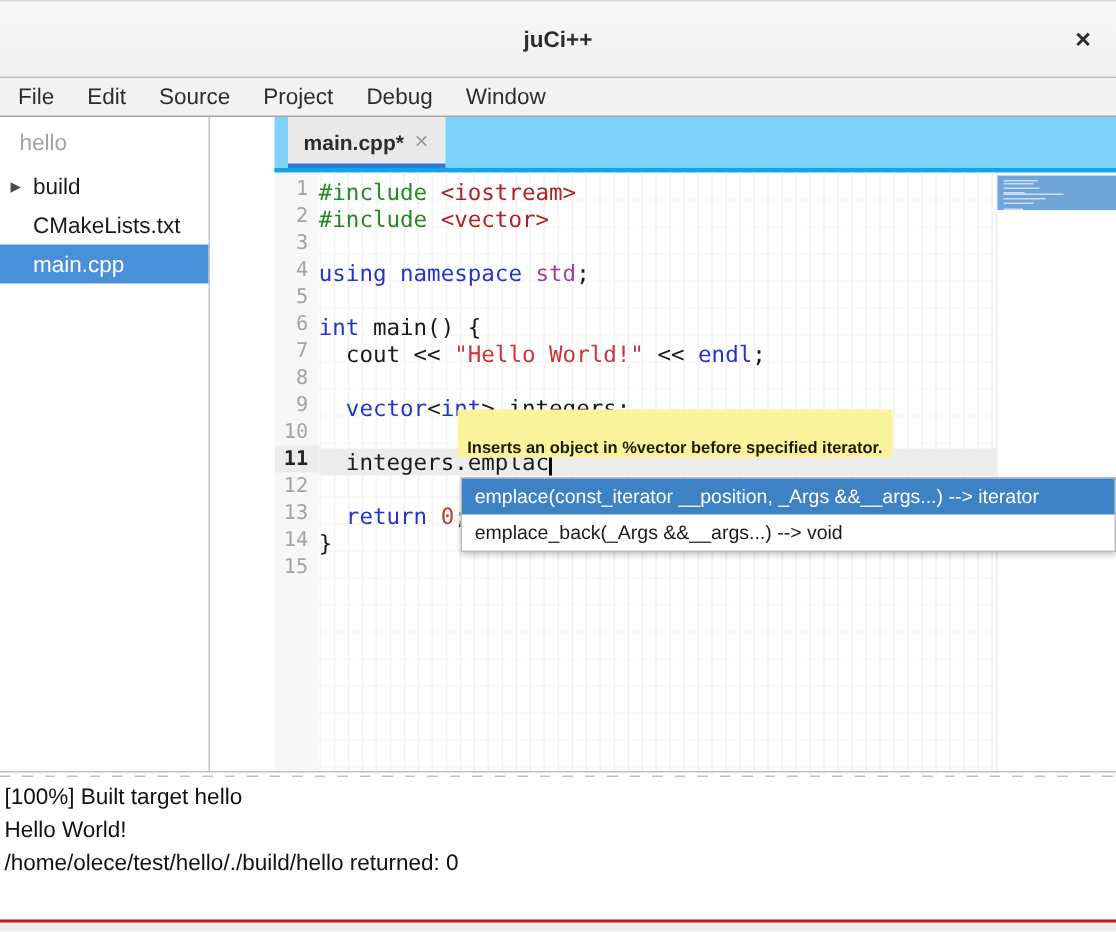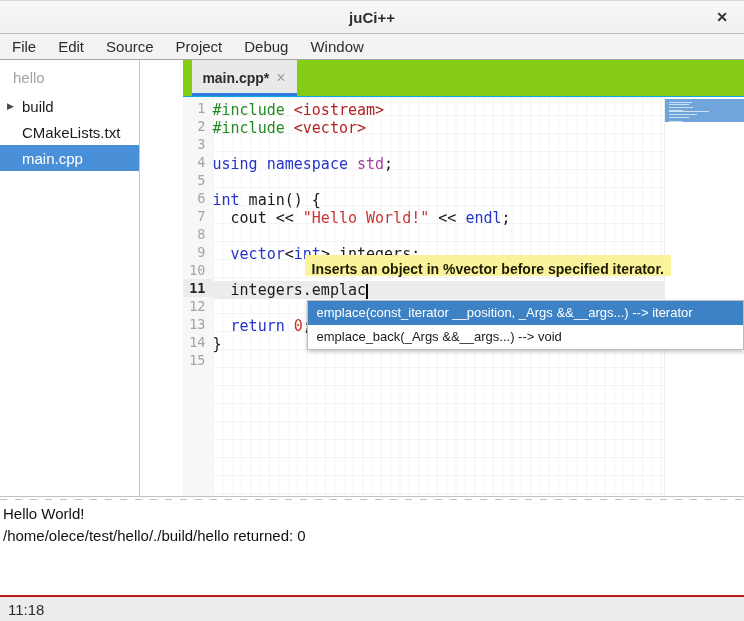--- a/index.html
+++ b/index.html
@@ -2,21 +2,21 @@
 <html style="--accent-blue: #2e7bd9; --selection-blue: #4a90d9; --popup-sel-blue: #3d82c4; --minimap-blue: #6fa5db; --tooltip-yellow: #fbf39c; --curline: #ececec; --linenum: #a4a4a4; --syn-keyword: #2433cc; --syn-preproc: #228b22; --syn-include: #b22222; --syn-string: #cc3333; --syn-number: #c0392b; --syn-namespace: #a83ba3;"><head>
 <meta charset="utf-8">
 <style>
   * { margin:0; padding:0; box-sizing:border-box; }
   html,body { width:744px; height:621px; overflow:hidden; background:#fff;
               font-family:"Liberation Sans", sans-serif; }
 
   .window { position:relative; width:744px; height:621px; background:#fff; }
 
   
-  .titlebar { position:relative; height:34px; background:linear-gradient(#f8f8f8,#f0f0f0);
+  .titlebar { position:relative; height:52px; background:linear-gradient(#f8f8f8,#f0f0f0);
               border-top:1px solid #d8d8d8; border-bottom:1px solid #bdbdbd;
               display:flex; align-items:center; justify-content:center; }
   .titlebar .wtitle { font-size:15px; font-weight:bold; color:#2d2d2d; }
   .win-close { position:absolute; right:11px; top:50%; transform:translateY(-50%);
                font-size:14px; font-weight:bold; color:#2e2e2e; cursor:default;
                width:22px; text-align:center; }
 
   
   .menubar { height:26px; background:#f3f3f3; border-bottom:1px solid #a6a6a6;
              display:flex; align-items:center; padding-left:1px; }
@@ -28,21 +28,21 @@
   
   .sidebar { width:148px; background:#fff; border-right:1px solid #c6c6c6; }
   .proj-name { padding:9px 13px 7px 13px; font-size:15px; color:#a3a3a3; }
   .tree-item { height:26px; display:flex; align-items:center; font-size:15px; color:#1a1a1a; }
   .tree-item .expander { width:15px; margin-left:7px; font-size:9px; color:#4a4a4a; text-align:left; }
   .tree-item .no-exp { width:22px; }
   .tree-item.selected { background:var(--selection-blue); color:#fff; }
 
   
   .editorpane { position:relative; width:596px; }
-  .tabbar { height:37px; background:#84cc16; border-bottom:1px solid #0ea5e9; display:flex; }
+  .tabbar { height:37px; background:#7dd3fc; border-bottom:3px solid #0ea5e9; display:flex; }
   .tab { position:relative; margin-left:9px; width:105px; background:#e9e9e9;
          display:flex; align-items:center; justify-content:center; }
   .tab::after { content:""; position:absolute; left:0; right:0; bottom:0; height:3px;
                 background:var(--accent-blue); }
   .tab-label { font-size:14px; font-weight:bold; color:#2c2c2c; }
   .tab-close { font-size:16px; color:#9a9a9a; margin-left:7px; line-height:14px; }
 
   .editor { position:relative; height:399px; overflow:hidden; }
   .gutter { position:absolute; left:0; top:0; bottom:0; width:30px; background:#f7f7f7;
             padding-top:2px; }
@@ -69,22 +69,22 @@
 
   
   .minimap { position:absolute; right:0; top:0; bottom:0; width:80px; background:#fff;
              border-left:1px solid #ececec; }
   .mm-viewport { position:absolute; top:2px; left:0; right:0; height:23px;
                  background:var(--minimap-blue); padding:3px 0 0 4px; }
   .mm-bar { height:1px; margin-bottom:0.55px; background:rgba(255,255,255,0.65); }
 
   
   .tooltip { position:absolute; left:122px; top:158px; height:21px; line-height:20px;
-             padding:4px 7px; background:var(--tooltip-yellow); white-space:nowrap;
-             font-size:14px; font-weight:600; color:#1c1b03; z-index:5; border-radius:1px; }
+             padding:16px 7px; background:var(--tooltip-yellow); white-space:nowrap;
+             font-size:11px; font-weight:600; color:#1c1b03; z-index:5; border-radius:1px; }
   .popup { position:absolute; left:124px; top:203px; width:437px; background:#fff;
            border:1px solid #bdbdbd; box-shadow:0 2px 4px rgba(0,0,0,0.22); z-index:6; }
   .pop-row { height:24px; line-height:24px; padding:0 9px; font-size:13px; color:#1a1a1a;
              white-space:nowrap; overflow:hidden; }
   .pop-row.sel { background:var(--popup-sel-blue); color:#fff; }
 
   
   .divider { height:4px; background:#fff; border-top:1px solid #c2c2c2; position:relative; }
   .divider::after { content:""; position:absolute; left:0; right:0; top:2px; height:1px;
                     background:repeating-linear-gradient(90deg,#bfbfbf 0 7px,transparent 7px 15px); }
@@ -203,20 +203,21 @@
             <div class="pop-row sel">emplace(const_iterator __position, _Args &amp;&amp;__args...) --&gt; iterator</div>
             <div class="pop-row">emplace_back(_Args &amp;&amp;__args...) --&gt; void</div>
           </div>
       </div>
     </div>
   </div>
 
   <div class="divider"></div>
 
   <div class="output" id="out">
+      <div class="out-line">[100%] Built target hello</div>
       <div class="out-line">Hello World!</div>
       <div class="out-line">/home/olece/test/hello/./build/hello returned: 0</div>
     </div>
 
   <div class="statusbar">
     <span class="pos">11:18</span>
   </div>
 
 </div>
 

